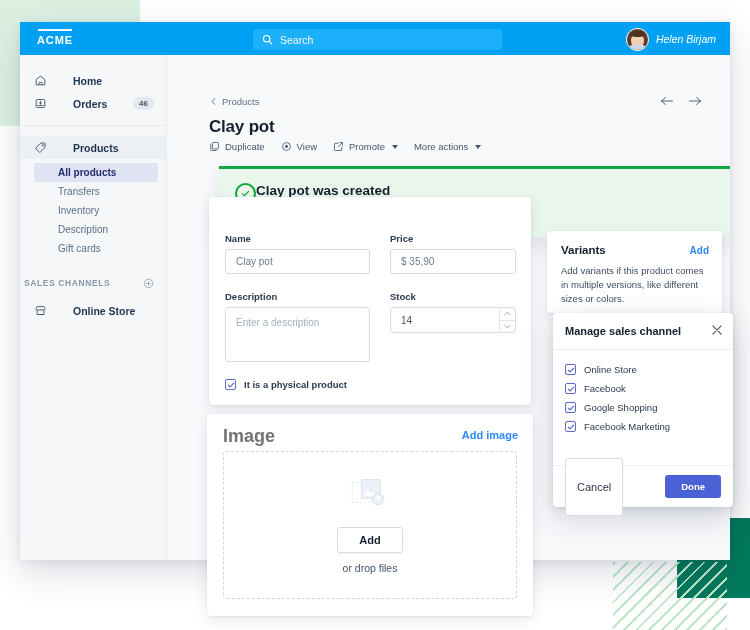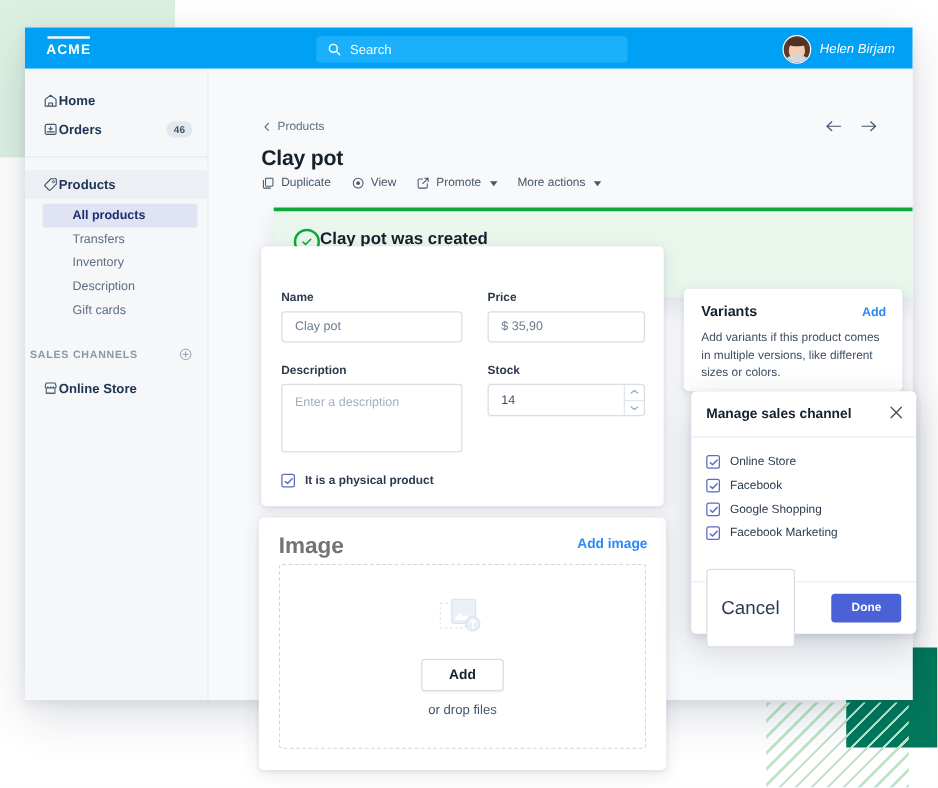--- a/index.html
+++ b/index.html
@@ -65,21 +65,21 @@
   .av-fringe{position:absolute;left:3px;top:2px;width:15px;height:6px;border-radius:50% 50% 40% 40%;background:#4e3122;}
   .av-body{position:absolute;left:1px;bottom:-4px;width:19px;height:10px;border-radius:50% 50% 0 0;background:#cfd9e4;}
   .user-name { color:#ffffff; font-size:10.5px; font-weight:500; }
 
   
   .sidebar {
     position:absolute; left:0; top:33px; width:147px; height:505px;
     background:#f5f7f9; border-right:1px solid #e7ebef;
   }
   .nav-item {
-    height:23px; display:flex; align-items:center; gap:0;
+    height:23px; display:flex; align-items:center; gap:26px;
     padding-left:14px; font-size:10.5px; color:#1f3352; font-weight:600;
     position:relative;
   }
   .nav-item.first { margin-top:14px; }
   .nav-badge {
     position:absolute; right:12px; background:#e3e8ee; color:#44566c;
     font-size:8px; font-weight:700; border-radius:9px; padding:2px 6px;
   }
   .nav-sep { height:1px; background:#e6eaee; margin:10px 0 0 0; }
   .nav-item.active-parent { background:#eceff3; margin-top:10px; }
@@ -193,21 +193,21 @@
   .modal-body { padding:10px 12px 0 12px; }
   .ch-row { display:flex; align-items:center; gap:8px; height:19px; }
   .ch-lbl { font-size:9.5px; color:#2b3a4d; }
   .modal-ftr {
     position:absolute; left:0; bottom:0; width:180px; height:42px;
     border-top:1px solid #eceff3; display:flex; align-items:center;
     justify-content:space-between; padding:0 12px;
   }
   .btn-cancel {
     border:1px solid #d7dde5; border-radius:3px; background:#fff;
-    padding:22px 11px; font-size:15px; color:#2b3a4d;
+    padding:22px 11px; font-size:11px; color:#2b3a4d;
   }
   .btn-done {
     border:none; border-radius:3px; background:#4a62d6; color:#fff;
     padding:6px 16px; font-size:9.5px; font-weight:700;
   }
 </style>
 </head>
 <body>
 
 <div id="root">

